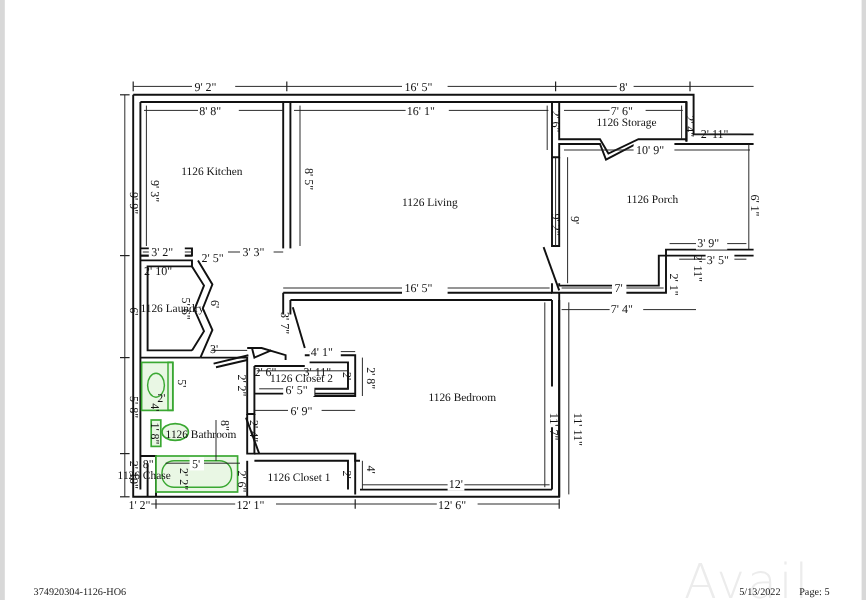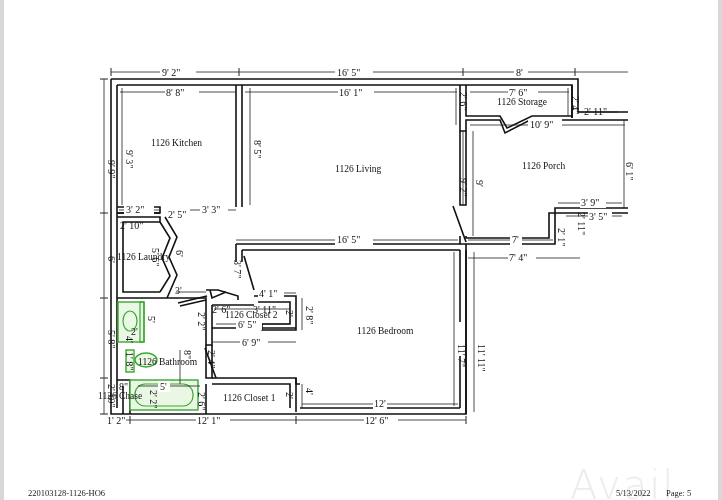--- a/index.html
+++ b/index.html
@@ -269,15 +269,15 @@
     <text class="dlbl" transform="translate(184,350) rotate(90)">8"</text>
     <text class="dlbl" transform="translate(150,390) rotate(90)">2' 2"</text>
     <text class="dlbl" transform="translate(198,392) rotate(90)">2' 6"</text>
     <text class="dlbl" transform="translate(108,384) rotate(90)">2' 10"</text>
     <text class="dlbl" transform="translate(286,392) rotate(90)">2'</text>
     <text class="dlbl" transform="translate(306,388) rotate(90)">4'</text>
   </g>
 </svg>
 
 <div class="watermark">Avail</div>
-<div class="footer" style="left:28px;top:488px;">220103128-1126-HO6</div>
+<div class="footer" style="left:28px;top:488px;">374920304-1126-HO6</div>
 <div class="footer" style="left:568px;top:488px;margin-left:48px;">5/13/2022</div>
 <div class="footer" style="left:666px;top:488px;text-align:center;">Page: 5</div>
 
 </body></html>

